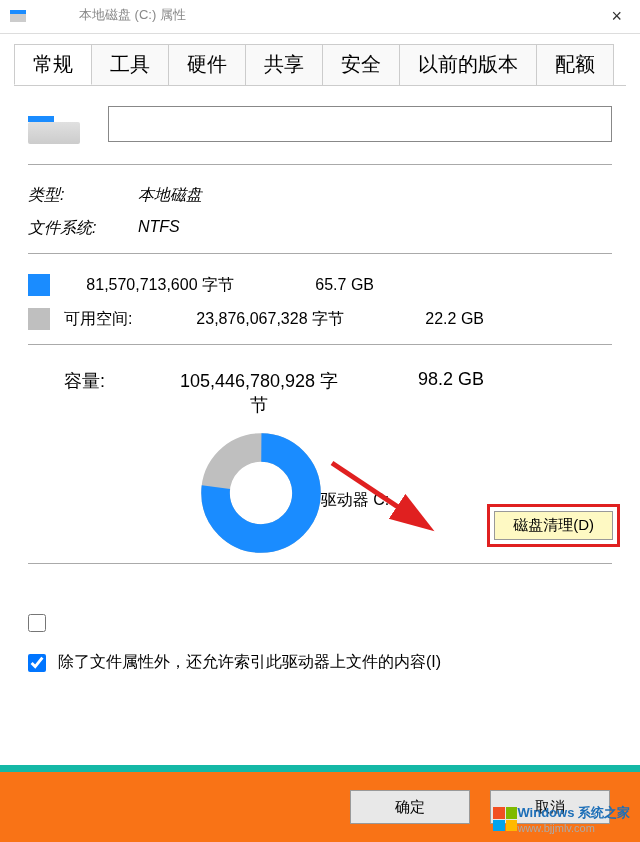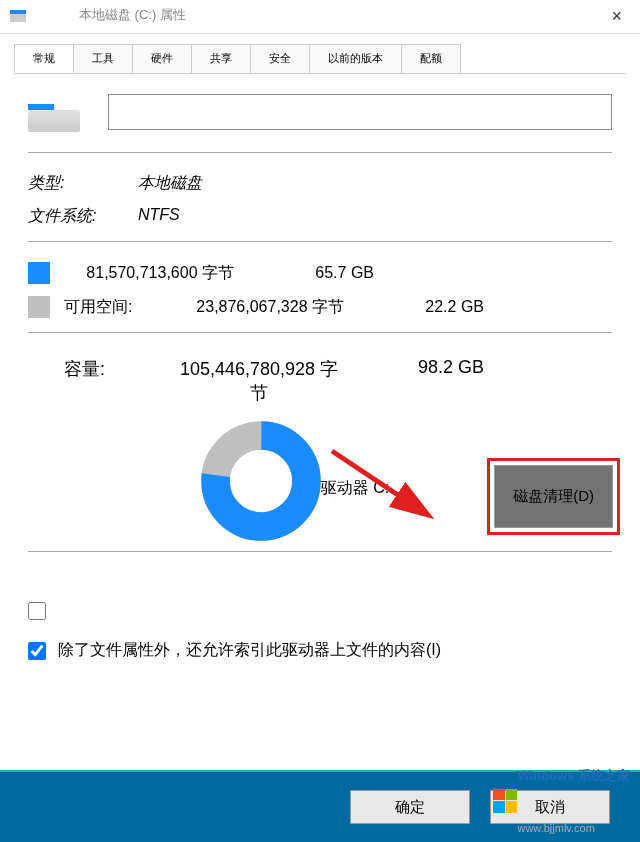--- a/index.html
+++ b/index.html
@@ -4,21 +4,21 @@
   <style>
     * { box-sizing: border-box; margin: 0; padding: 0; }
     body { font-family: "Microsoft YaHei", "Segoe UI", sans-serif; font-size: 14px; background: #fff; width: 640px; height: 842px; overflow: hidden; }
     .titlebar { display: flex; padding: 6px 10px; border-bottom: 1px solid #ddd; color: #888; gap: 47px; }
     .titlebar .drive-icon { width: 16px; height: 16px; margin-right: 6px; display: flex; flex-direction: column; justify-content: flex-end; }
     .titlebar .drive-icon .bar { height: 4px; background: #1a8cff; }
     .titlebar .drive-icon .body { height: 8px; background: #ccc; }
     .titlebar .title { flex: 1; font-size: 13px; }
     .titlebar .close { font-size: 18px; color: #333; padding: 0 8px; cursor: pointer; }
     .tabs { display: flex; padding: 10px 14px 0 14px; border-bottom: 1px solid #fff; }
-    .tab { padding: 6px 18px; border: 1px solid #ccc; border-bottom: none; background: #fff; margin-right: -1px; font-size: 11px; cursor: pointer; position: relative; }
+    .tab { padding: 6px 18px; border: 1px solid #ccc; border-bottom: none; background: #fff; margin-right: -1px; font-size: 20px; cursor: pointer; position: relative; }
     .tab.active { border-bottom: 1px solid #fff; z-index: 2; }
     .tab:not(.active) { background: #f9f9f9; border-top-color: #ccc; }
     .tab-border { border-bottom: 1px solid #ccc; margin: 0 14px; margin-top: -1px; }
     .content { padding: 18px 28px 0 28px; }
     .row-top { display: flex; align-items: center; margin-bottom: 20px; }
     .big-drive-icon { width: 52px; height: 40px; margin-right: 28px; display: flex; flex-direction: column; justify-content: flex-end; }
     .big-drive-icon .bar { height: 6px; background: #1a8cff; width: 26px; }
     .big-drive-icon .body { height: 22px; background: linear-gradient(#e0e0e0, #ccc); border-radius: 2px; }
     .volume-input { flex: 1; height: 36px; border: 1px solid #888; padding: 0 8px; font-size: 14px; }
     .sep { border-top: 1px solid #aaa; margin: 8px 0 14px 0; }
@@ -34,32 +34,32 @@
     .space-gb { width: 80px; text-align: right; }
     .capacity-row { display: flex; font-size: 18px; padding: 10px 0; }
     .capacity-label { width: 146px; padding-left: 36px; }
     .capacity-bytes { width: 230px; text-align: center; padding-right: 60px; }
     .capacity-gb { width: 80px; text-align: right; }
     .donut-area { display: flex; align-items: flex-end; justify-content: center; position: relative; margin-top: 6px; margin-bottom: 10px; }
     .donut { width: 120px; height: 120px; }
     .drive-label { font-size: 16px; margin-top: 14px; }
     .donut-block { display: flex; flex-direction: row; align-items: center; margin-right: 100px; margin-left: 50px; }
     .cleanup-wrap { position: absolute; right: -8px; bottom: 6px; border: 3px solid #e02020; padding: 4px; }
-    .cleanup-btn { background: #737373; border: 1px solid #999; padding: 21px 18px; font-size: 15px; cursor: pointer; }
+    .cleanup-btn { background: #fef9c3; border: 1px solid #999; padding: 4px 18px; font-size: 15px; cursor: pointer; }
     .red-arrow { position: absolute; right: 170px; top: 20px; }
     .check-area { margin-top: 40px; }
     .check-row { display: flex; align-items: center; padding: 10px 0; font-size: 16px; }
     .check-row input[type=checkbox] { width: 18px; height: 18px; margin-right: 12px; }
-    .bottom-buttons { display: flex; justify-content: flex-end; gap: 20px; padding: 18px 30px; border-top: 2px solid #14b8a6; margin-top: 10px; position: absolute; bottom: 0; left: 0; right: 0; background: #0369a1; }
+    .bottom-buttons { display: flex; justify-content: flex-end; gap: 20px; padding: 18px 30px; border-top: 7px solid #14b8a6; margin-top: 10px; position: absolute; bottom: 0; left: 0; right: 0; background: #f97316; }
     .bottom-buttons button { width: 120px; height: 34px; background: #e8e8e8; border: 1px solid #999; font-size: 15px; cursor: pointer; }
     .watermark { position: absolute; bottom: 8px; right: 10px; display: flex; align-items: center; font-size: 13px; }
     .watermark .logo { width: 24px; height: 24px; display: grid; grid-template-columns: 1fr 1fr; grid-template-rows: 1fr 1fr; gap: 1px; }
     .watermark .logo div:nth-child(1){background:#f25022;} .watermark .logo div:nth-child(2){background:#7fba00;} .watermark .logo div:nth-child(3){background:#00a4ef;} .watermark .logo div:nth-child(4){background:#ffb900;}
     .watermark .txt { color:#1d6fb8; font-weight:bold; }
-    .watermark .url { color:#aaa; font-size:11px;margin-top:37px; }
+    .watermark .url { color:#aaa; font-size:11px; }
   </style>
 </head>
 <body>
 
 <div class="titlebar">
   <div class="drive-icon">
       <div class="bar"></div>
       <div class="body"></div>
     </div>
   <div class="title">本地磁盘 (C:) 属性</div>

